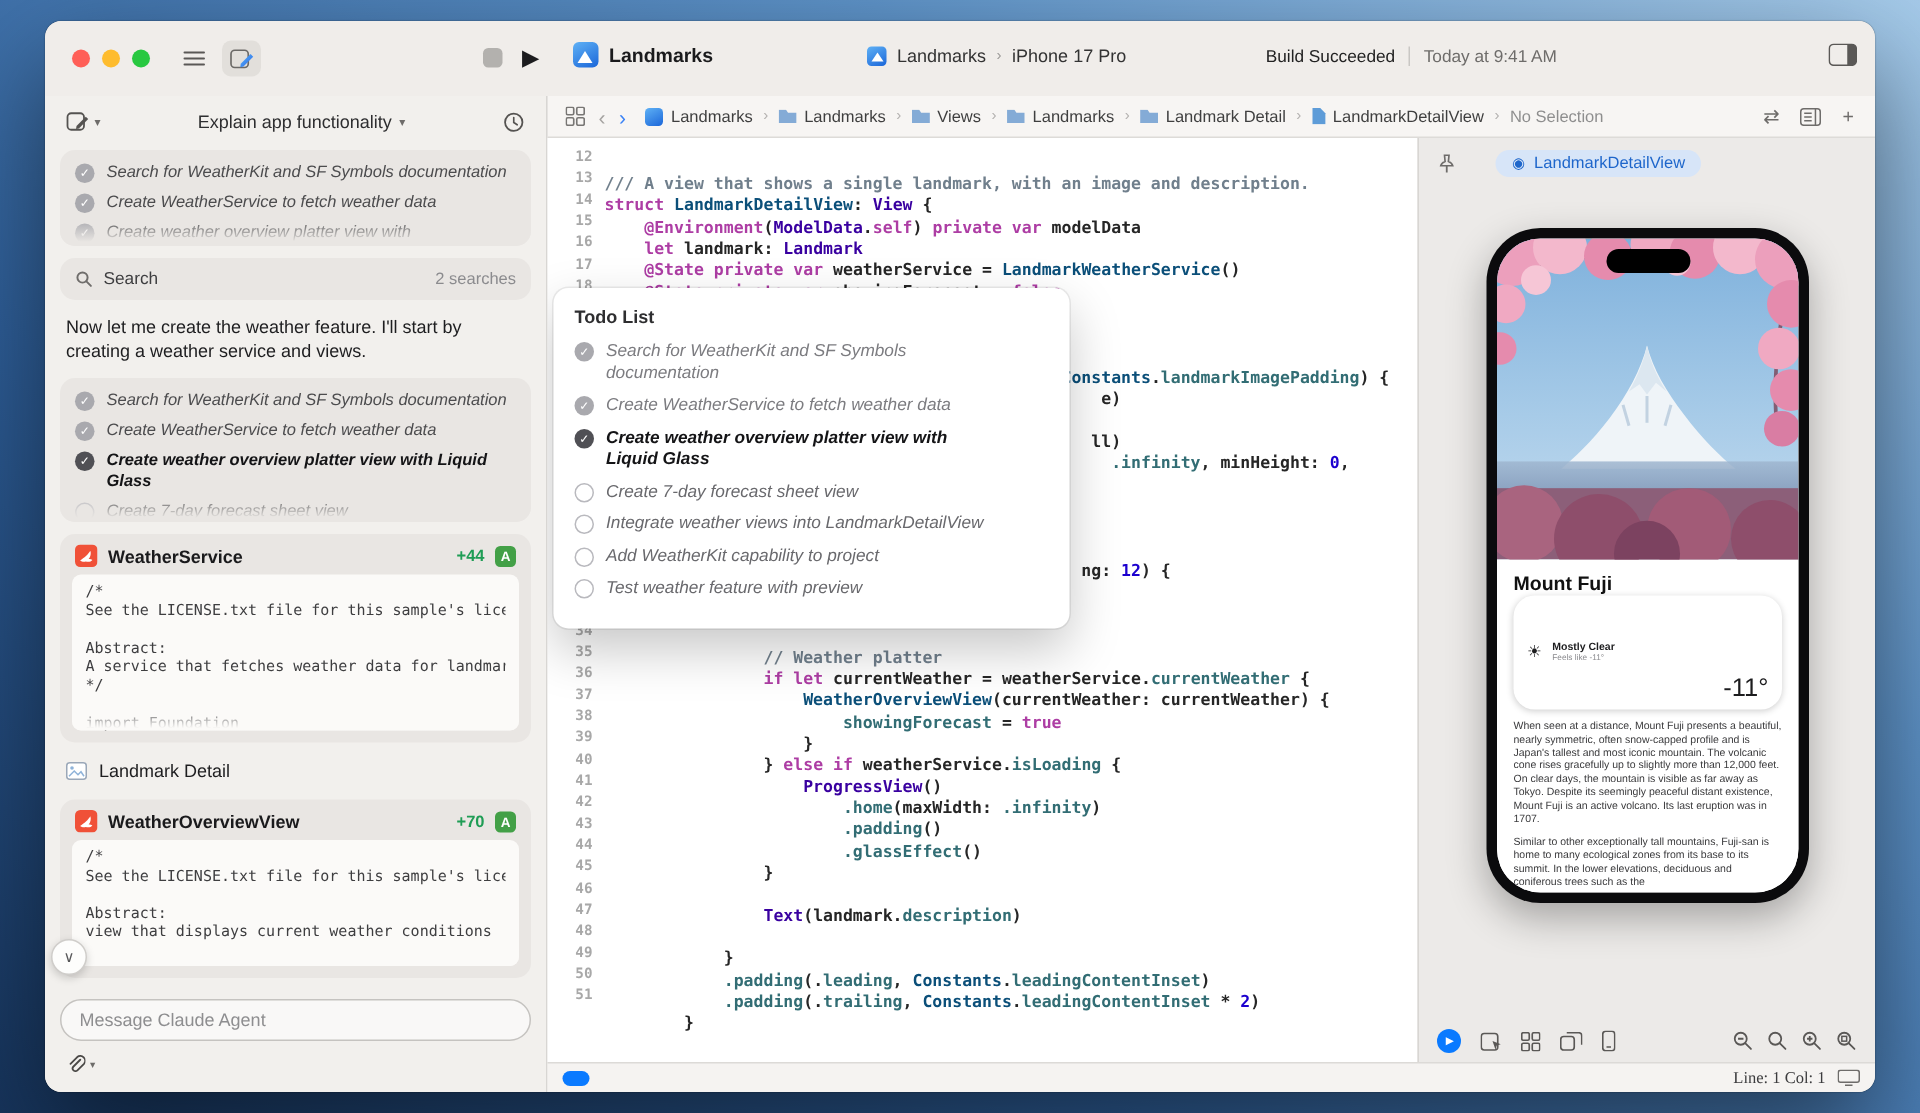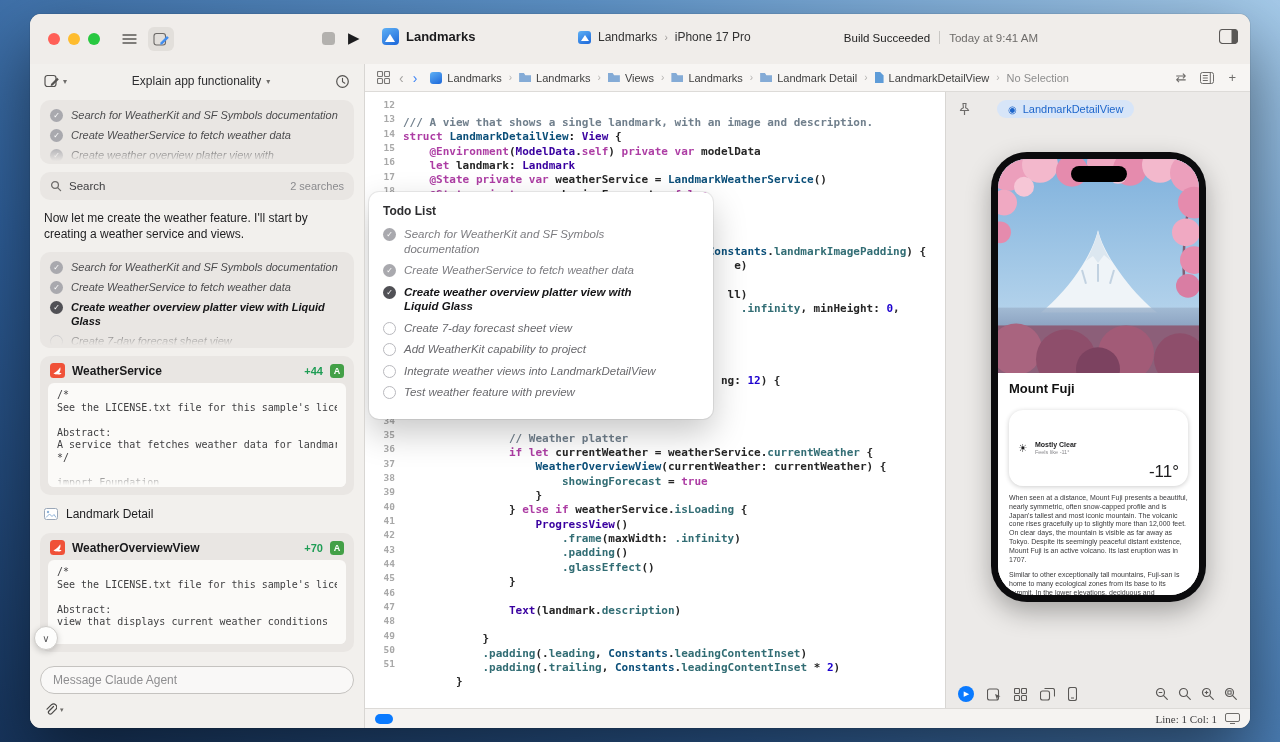--- a/index.html
+++ b/index.html
@@ -107,21 +107,21 @@
   .canvas{position:absolute;top:78px;left:915px;right:0;bottom:20px;background:#ECEAE8;border-left:1px solid #D8D6D3;}
   .canvas-header{height:34px;display:flex;align-items:center;padding:0 12px;gap:26px;}
   .pv-pill{display:flex;align-items:center;gap:6px;background:#D7E5F8;color:#1E66CB;border-radius:11px;padding:3px 11px;font-size:11px;border:none;}
   .pv-pill .dot{font-size:10px;}
   .phone{position:absolute;left:45px;top:60px;width:215px;height:450px;background:#0B0B0D;border-radius:36px;padding:7px;box-shadow:0 10px 26px rgba(0,0,0,.3);}
   .phone-screen{width:100%;height:100%;border-radius:29px;overflow:hidden;background:#fff;position:relative;display:flex;flex-direction:column;}
   .island{position:absolute;top:7px;left:50%;transform:translateX(-50%);width:56px;height:16px;background:#000;border-radius:9px;z-index:3;}
   .photo{height:214px;flex:none;position:relative;}
   .photo svg{position:absolute;inset:0;width:100%;height:100%;}
   .pdetail{flex:1;background:#fff;padding:8px 11px 0;overflow:hidden;}
-  .ptitle{font-size:13px;font-weight:bold;color:#111;margin-bottom:14px;}
+  .ptitle{font-size:13px;font-weight:bold;color:#111;margin-bottom:1px;}
   .wpill{display:flex;align-items:center;gap:7px;background:#FFFFFF;border-radius:14px;padding:4px 9px;margin-bottom:8px;box-shadow:0 1px 5px rgba(0,0,0,.2);}
   .wsun{font-size:11px;color:#1C1C1E;line-height:1;}
   .wcol{flex:1;}
   .wcond{font-size:7px;font-weight:bold;color:#1C1C1E;}
   .wfeels{font-size:5.5px;color:#8A8A8E;margin-top:1px;}
   .wtemp{font-size:17px;color:#1C1C1E;margin-top:48px;}
   .pdesc{font-size:7px;line-height:8.8px;color:#3A3A3C;margin-bottom:7px;}
   .canvas-controls{position:absolute;left:0;right:0;bottom:6px;display:flex;align-items:center;padding:0 12px;}
   .cc-left{display:flex;align-items:center;gap:13px;}
   .cc-right{margin-left:auto;display:flex;align-items:center;gap:9px;}
@@ -508,21 +508,21 @@
         <div class="cl">
           <span class="ln">39</span>
           <span class="toks"><span class="tok-p">                } </span><span class="tok-k">else</span><span class="tok-p"> </span><span class="tok-k">if</span><span class="tok-p"> weatherService.</span><span class="tok-m">isLoading</span><span class="tok-p"> {</span></span>
         </div>
         <div class="cl">
           <span class="ln">40</span>
           <span class="toks"><span class="tok-p">                    </span><span class="tok-t">ProgressView</span><span class="tok-p">()</span></span>
         </div>
         <div class="cl">
           <span class="ln">41</span>
-          <span class="toks"><span class="tok-p">                        </span><span class="tok-m">.frame</span><span class="tok-p">(maxWidth: </span><span class="tok-m">.infinity</span><span class="tok-p">)</span></span>
+          <span class="toks"><span class="tok-p">                        </span><span class="tok-m">.home</span><span class="tok-p">(maxWidth: </span><span class="tok-m">.infinity</span><span class="tok-p">)</span></span>
         </div>
         <div class="cl">
           <span class="ln">42</span>
           <span class="toks"><span class="tok-p">                        </span><span class="tok-m">.padding</span><span class="tok-p">()</span></span>
         </div>
         <div class="cl">
           <span class="ln">43</span>
           <span class="toks"><span class="tok-p">                        </span><span class="tok-m">.glassEffect</span><span class="tok-p">()</span></span>
         </div>
         <div class="cl">
@@ -572,25 +572,25 @@
           <div class="todo-row current">
             <span class="tcheck done cur">✓</span>
             <span class="tlabel">Create weather overview platter view with Liquid Glass</span>
           </div>
           <div class="todo-row open-row">
             <span class="tcheck open"></span>
             <span class="tlabel">Create 7-day forecast sheet view</span>
           </div>
           <div class="todo-row open-row">
             <span class="tcheck open"></span>
-            <span class="tlabel">Add WeatherKit capability to project</span>
+            <span class="tlabel">Integrate weather views into LandmarkDetailView</span>
           </div>
           <div class="todo-row open-row">
             <span class="tcheck open"></span>
-            <span class="tlabel">Integrate weather views into LandmarkDetailView</span>
+            <span class="tlabel">Add WeatherKit capability to project</span>
           </div>
           <div class="todo-row open-row">
             <span class="tcheck open"></span>
             <span class="tlabel">Test weather feature with preview</span>
           </div>
         </div>
     </div>
   </section>
 
   <section class="canvas">

